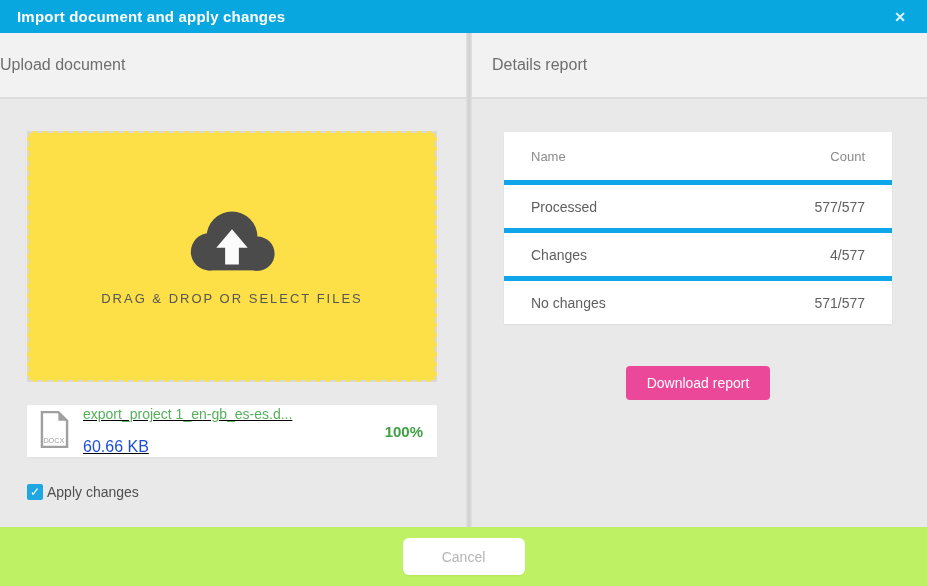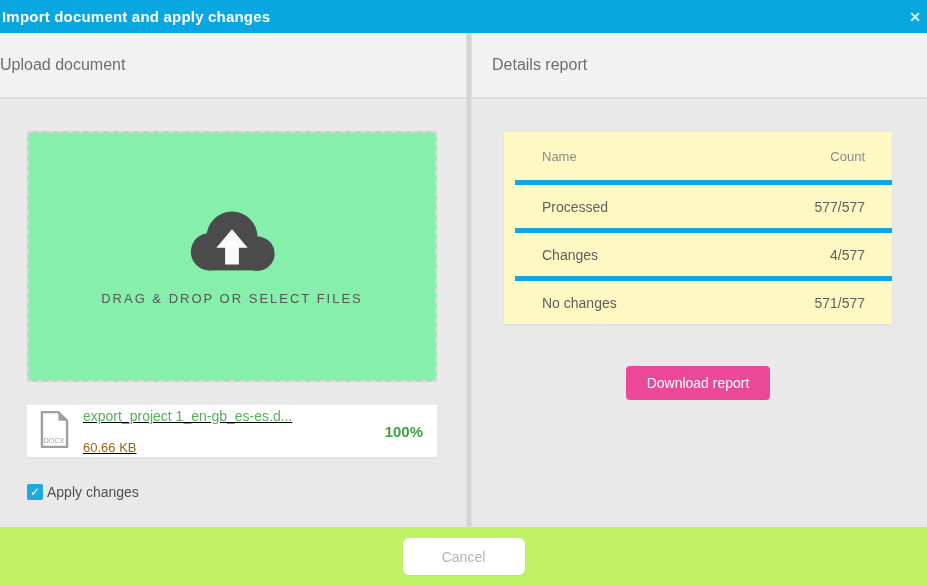--- a/index.html
+++ b/index.html
@@ -9,21 +9,21 @@
     font-family: "Liberation Sans", sans-serif;
     background: #e9e9e9;
     overflow: hidden;
   }
   .modal { width: 927px; height: 586px; display: flex; flex-direction: column; }
 
   
   .titlebar {
     flex: 0 0 33px; background: #09a7e0; color: #fff;
     display: flex; align-items: center; justify-content: space-between;
-    padding: 0 2px;
+    padding: 0 17px;
   }
   .titlebar-title { font-size: 15px; font-weight: bold; letter-spacing: .2px; }
   .close-btn {
     color: rgba(255,255,255,.85); font-size: 14px; font-weight: bold;
     cursor: pointer; line-height: 1; padding: 2px 4px;
   }
 
   
   .main { flex: 1 1 auto; display: flex; min-height: 0; }
   .col { display: flex; flex-direction: column; min-height: 0; }
@@ -36,54 +36,54 @@
     display: flex; align-items: center; color: #6e6e6e; font-size: 16px;
   }
   .col-left .sec-head { }
   .col-right .sec-head { padding-left: 20px; }
   .sec-body { flex: 1; background: #e9e9e9; overflow: hidden; }
   .col-left .sec-body { padding: 32px 29px 0 27px; }
   .col-right .sec-body { padding: 33px 35px 0 32px; }
 
   
   .dropzone {
-    height: 251px; background: #86efac; border: 2px dashed #d8d8d8;
+    height: 251px; background: #fde047; border: 2px dashed #d8d8d8;
     display: flex; flex-direction: column; align-items: center; justify-content: center;
     cursor: pointer;
   }
   .dropzone-label {
     margin-top: 18px; font-size: 13px; letter-spacing: 2px; color: #565656;
   }
   .cloud-icon svg { display: block; }
 
   
   .file-card {
     margin-top: 23px; background: #fff; height: 52px;
     display: flex; align-items: center; padding: 0 14px 0 13px;
     box-shadow: 0 1px 2px rgba(0,0,0,.05);
   }
   .file-info { margin-left: 14px; flex: 1; min-width: 0; text-decoration: underline; }
   .file-name {
     color: #55b05a; font-size: 14px; white-space: nowrap;
     overflow: hidden; text-overflow: clip;
   }
-  .file-size { color: #a16207; font-size: 13px; margin-top: 16px; }
+  .file-size { color: #1d4ed8; font-size: 16px; margin-top: 16px; }
   .file-pct { color: #3fa044; font-weight: bold; font-size: 15px; margin-left: 10px; }
 
   
   .apply-row { margin-top: 27px; display: flex; align-items: center; cursor: pointer; }
   .checkbox {
     width: 16px; height: 16px; background: #1fa7e2; border-radius: 2px;
     color: #fff; font-size: 12px; line-height: 16px; text-align: center;
     flex: 0 0 16px;
   }
   .apply-label { margin-left: 4px; font-size: 14px; color: #4f4f4f; }
 
   
-  .report-table { background: #fef9c3; box-shadow: 0 1px 2px rgba(0,0,0,.05); padding-left: 11px; }
+  .report-table { background: #ffffff; box-shadow: 0 1px 2px rgba(0,0,0,.05); }
   .t-row {
     height: 48px; display: flex; align-items: center; justify-content: space-between;
     padding: 0 27px;
   }
   .t-row.head { color: #8a8a8a; font-size: 13px; }
   .t-row.data { border-top: 5px solid #0ea5e9; color: #5f5f5f; font-size: 14px; }
 
   .download-wrap { margin-top: 42px; text-align: center; }
   .btn-download {
     background: #ec4899; color: #fff; border: none; border-radius: 4px;

